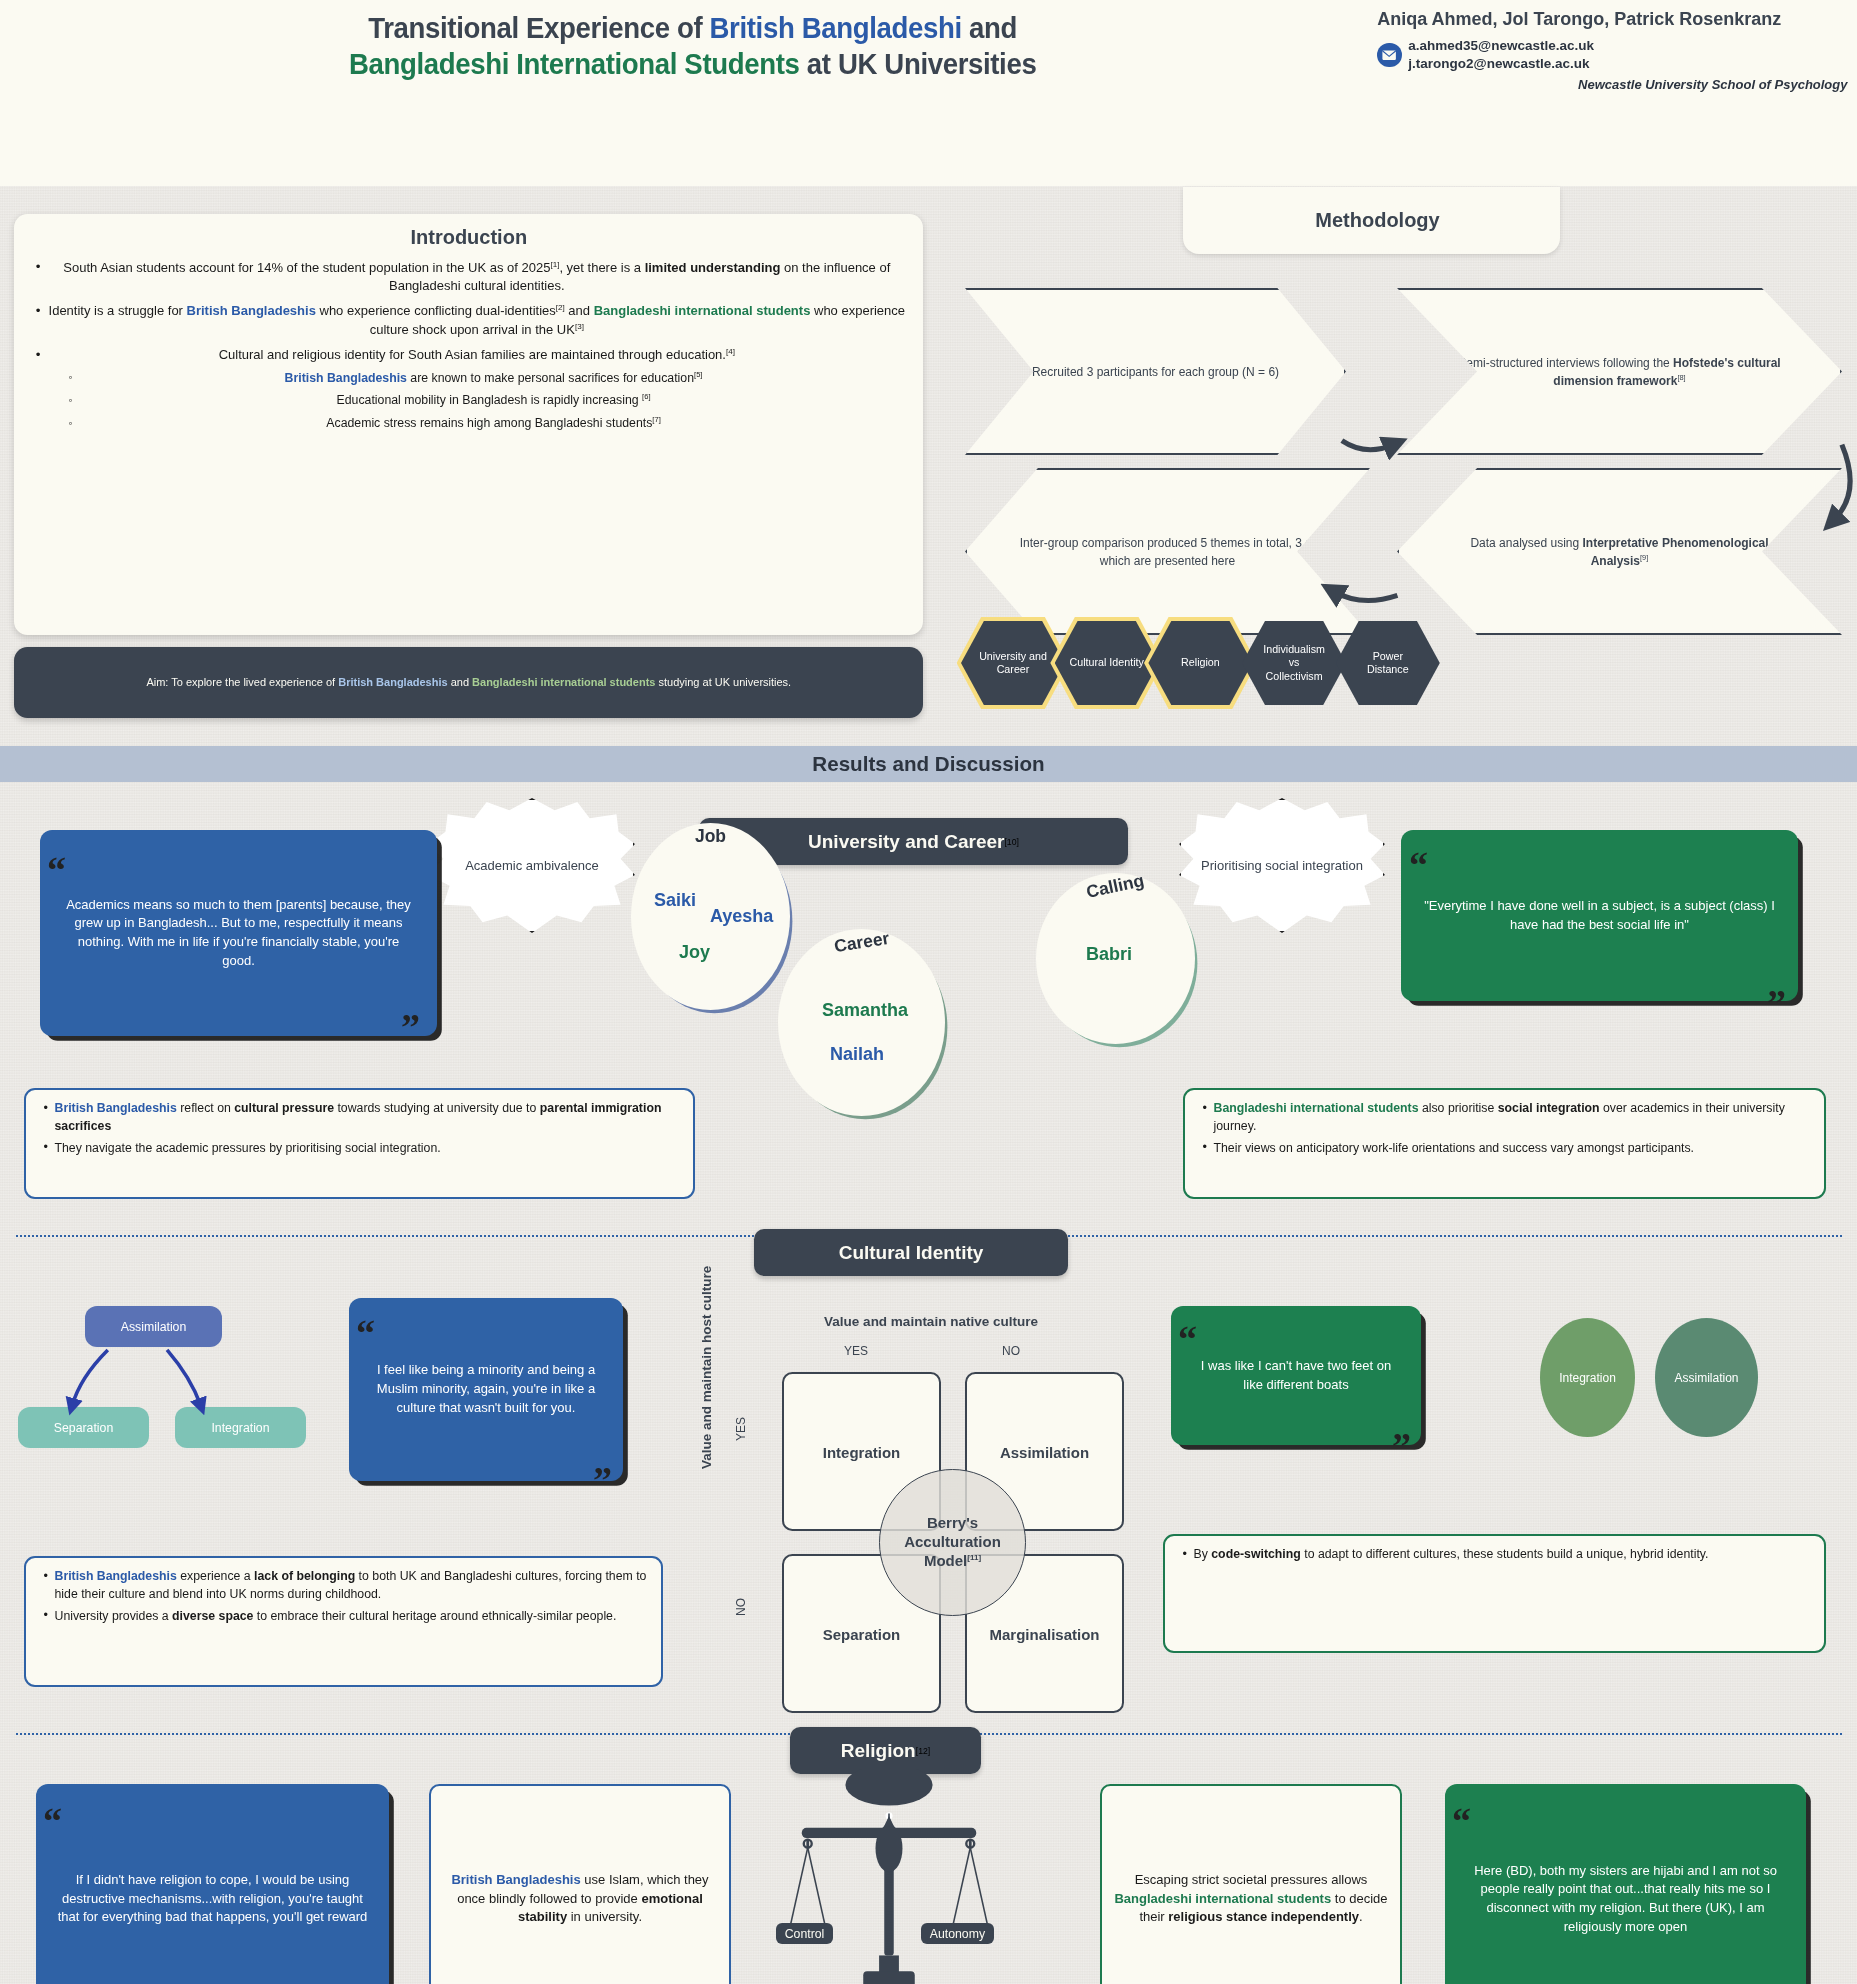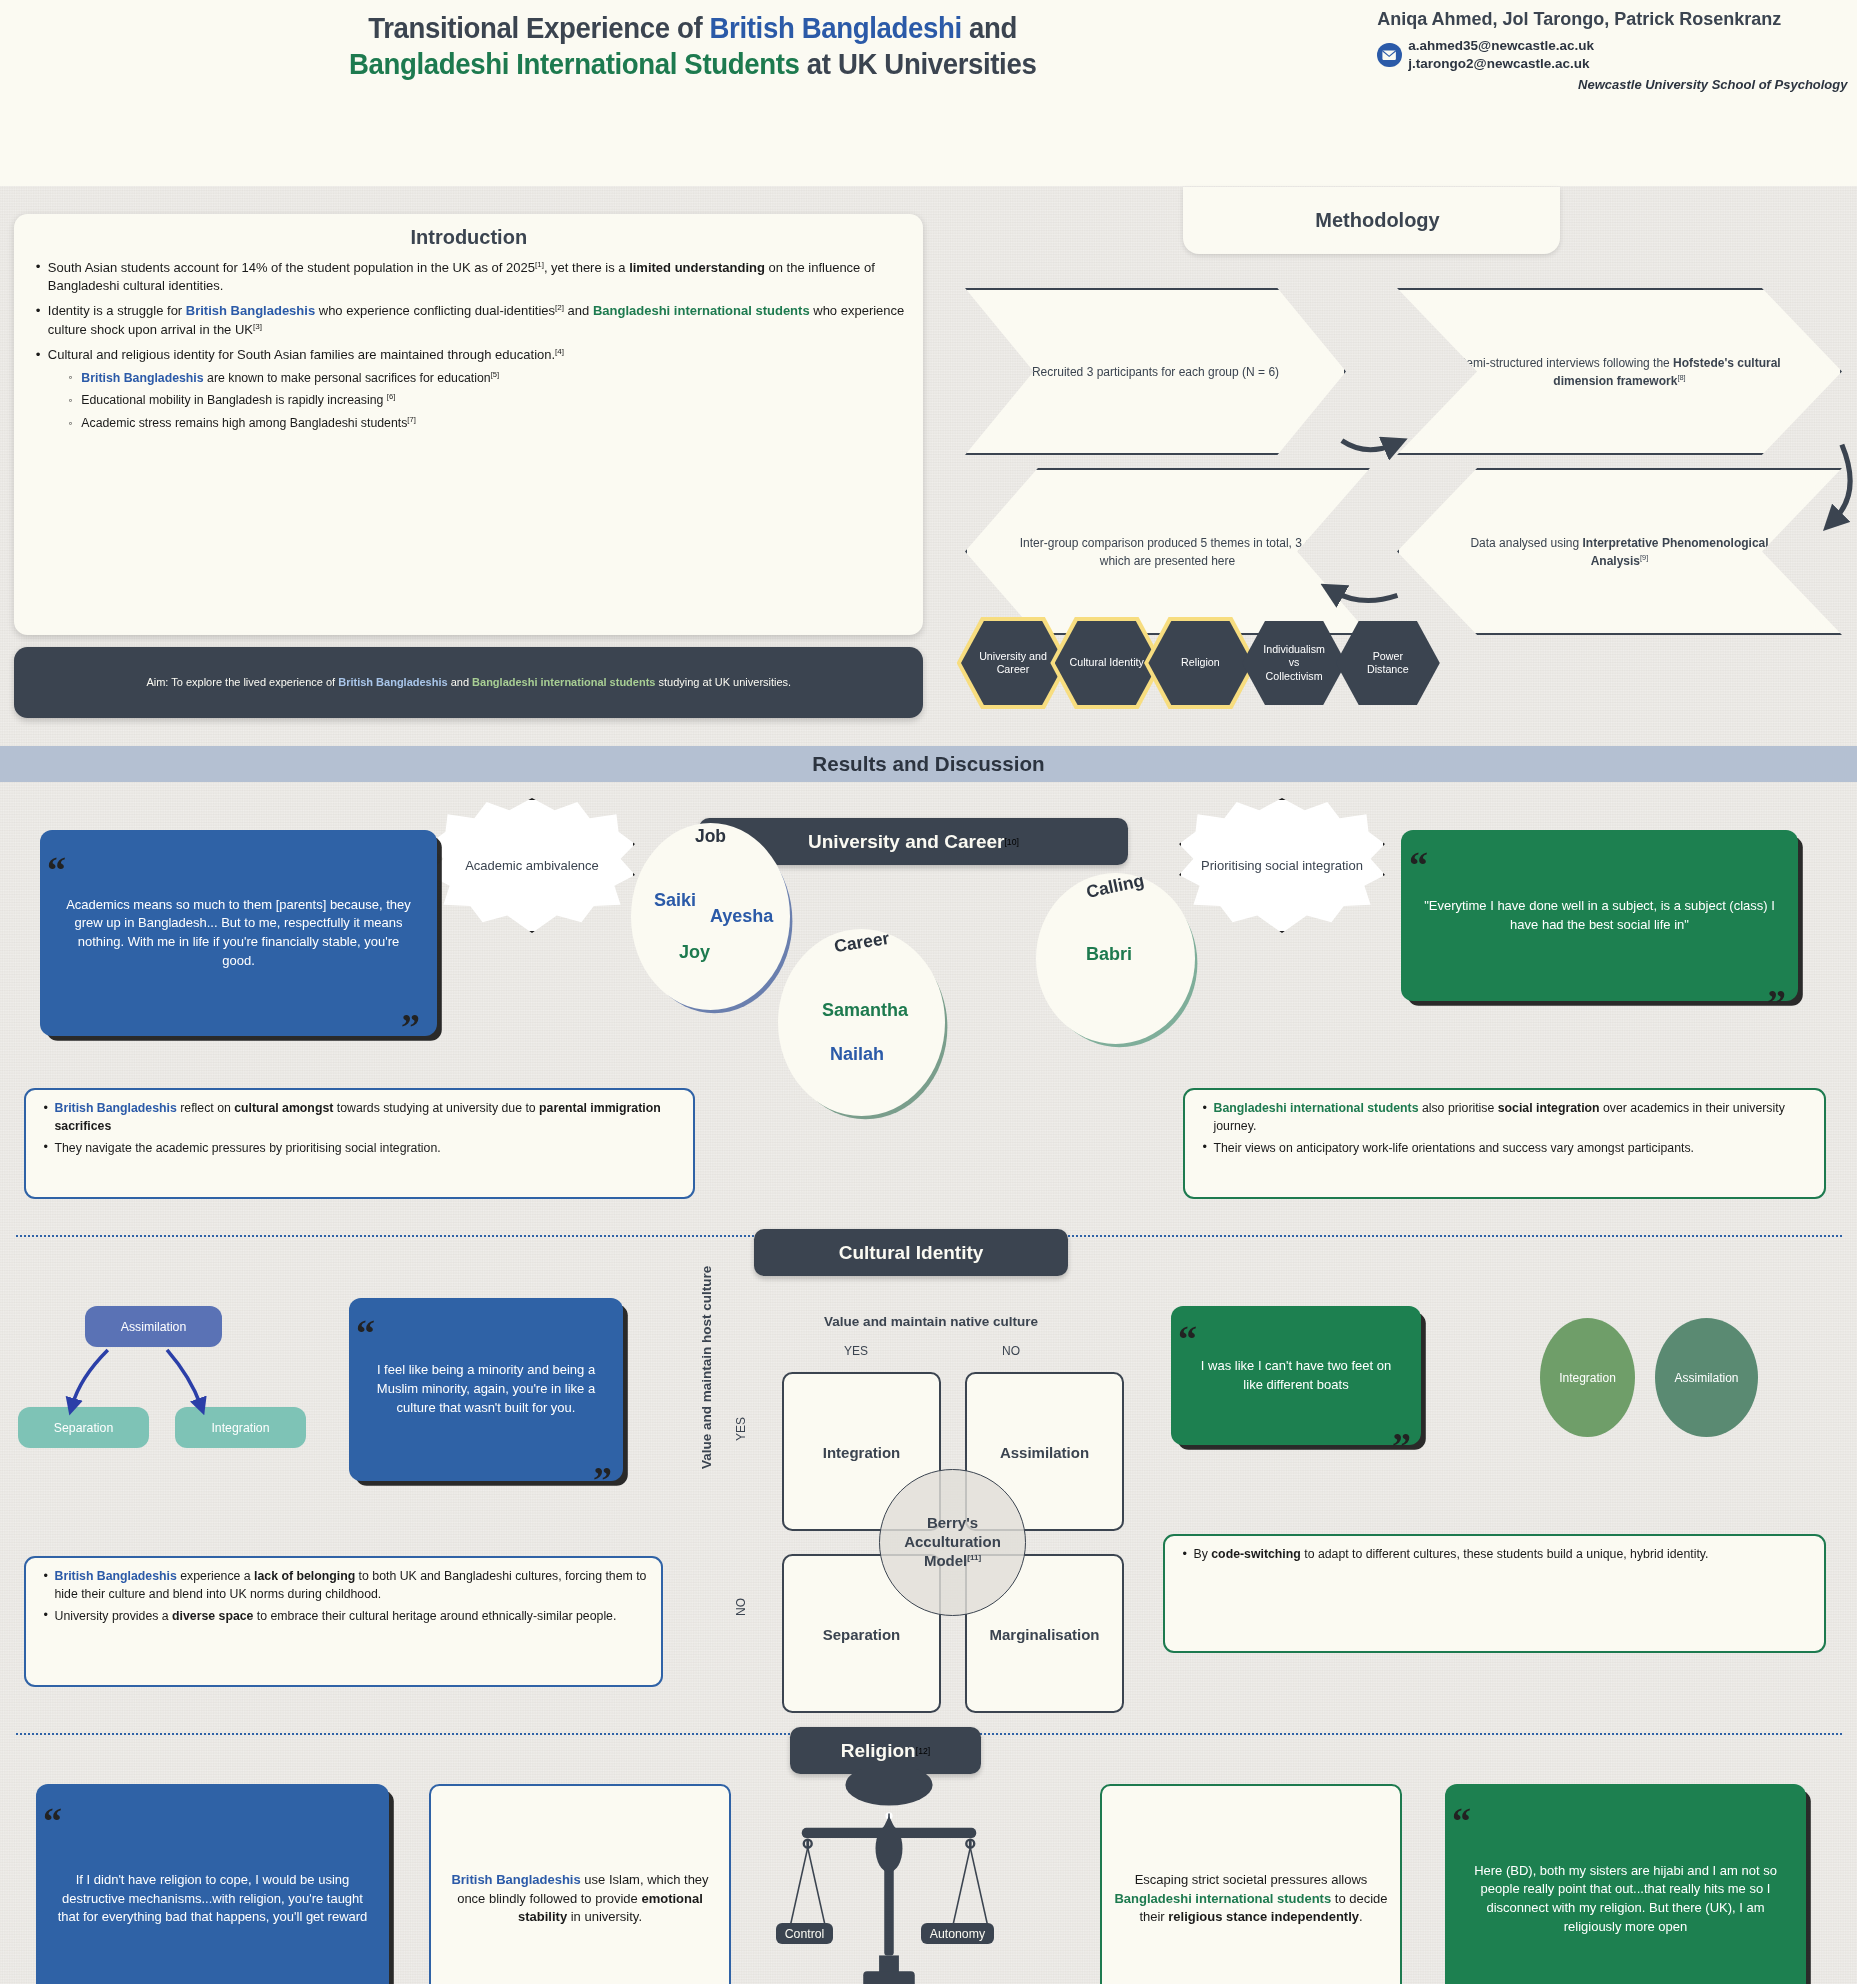--- a/index.html
+++ b/index.html
@@ -43,21 +43,21 @@
     position:absolute; background:#fbfaf2; border-radius:13.5px;
     box-shadow:0 2.4px 7.1px rgba(0,0,0,.16);
   }
   .sec-h {
     font-size:20px; font-weight:bold; color:#3b4450; text-align:center;
     font-family:"Liberation Sans Narrow","Liberation Sans",sans-serif;
   }
   ul.bl { list-style:none; }
   ul.bl > li { position:relative; padding-left:16px; margin-bottom:7.1px;
     font-size:13px; line-height:1.40; color:#1a1a1a;
-    font-family:"Liberation Sans Narrow","Liberation Sans",sans-serif; }
+    font-family:"Liberation Sans Narrow","Liberation Sans",sans-serif;text-align:center; }
   ul.bl > li:before { content:"•"; position:absolute; left:4px; top:-0.8px; font-size:13.5px; }
   ul.sub { list-style:none; margin:4.8px 0 0 17.5px; }
   ul.sub > li { position:relative; padding-left:16px; margin-bottom:5.6px;
     font-size:12.3px; line-height:1.38; color:#1a1a1a;
     font-family:"Liberation Sans Narrow","Liberation Sans",sans-serif; }
   ul.sub > li:before { content:"\25E6"; position:absolute; left:3.2px; top:-0.4px; font-size:12px; }
   b { font-weight:bold; }
   sup { font-size:.62em; vertical-align:super; }
 
   .aim {
@@ -334,21 +334,21 @@
     <div class="el-name c-blue" style="left:52px; top:115px;">Nailah</div>
   </div>
 
   <div class="ellipse" style="left:1036px; top:873px; width:159px; height:171px; box-shadow:4px 4.8px 0 -1.6px #7fae9a;">
     <div class="el-title" style="transform:rotate(-12deg);">Calling</div>
     <div class="el-name c-green" style="left:50px; top:71px;">Babri</div>
   </div>
 
   <div class="obox" style="left:24px; top:1088px; width:671px; height:111px;">
     <ul>
-      <li><b class="c-blue">British Bangladeshis</b> reflect on <b>cultural amongst</b> towards studying at university due to <b>parental immigration sacrifices</b></li>
+      <li><b class="c-blue">British Bangladeshis</b> reflect on <b>cultural pressure</b> towards studying at university due to <b>parental immigration sacrifices</b></li>
       <li>They navigate the academic pressures by prioritising social integration.</li>
     </ul>
   </div>
 
   <div class="obox g" style="left:1183px; top:1088px; width:643px; height:111px;">
     <ul>
       <li><b class="c-green">Bangladeshi international students</b> also prioritise <b>social integration</b> over academics in their university journey.</li>
       <li>Their views on anticipatory work-life orientations and success vary amongst participants.</li>
     </ul>
   </div>

